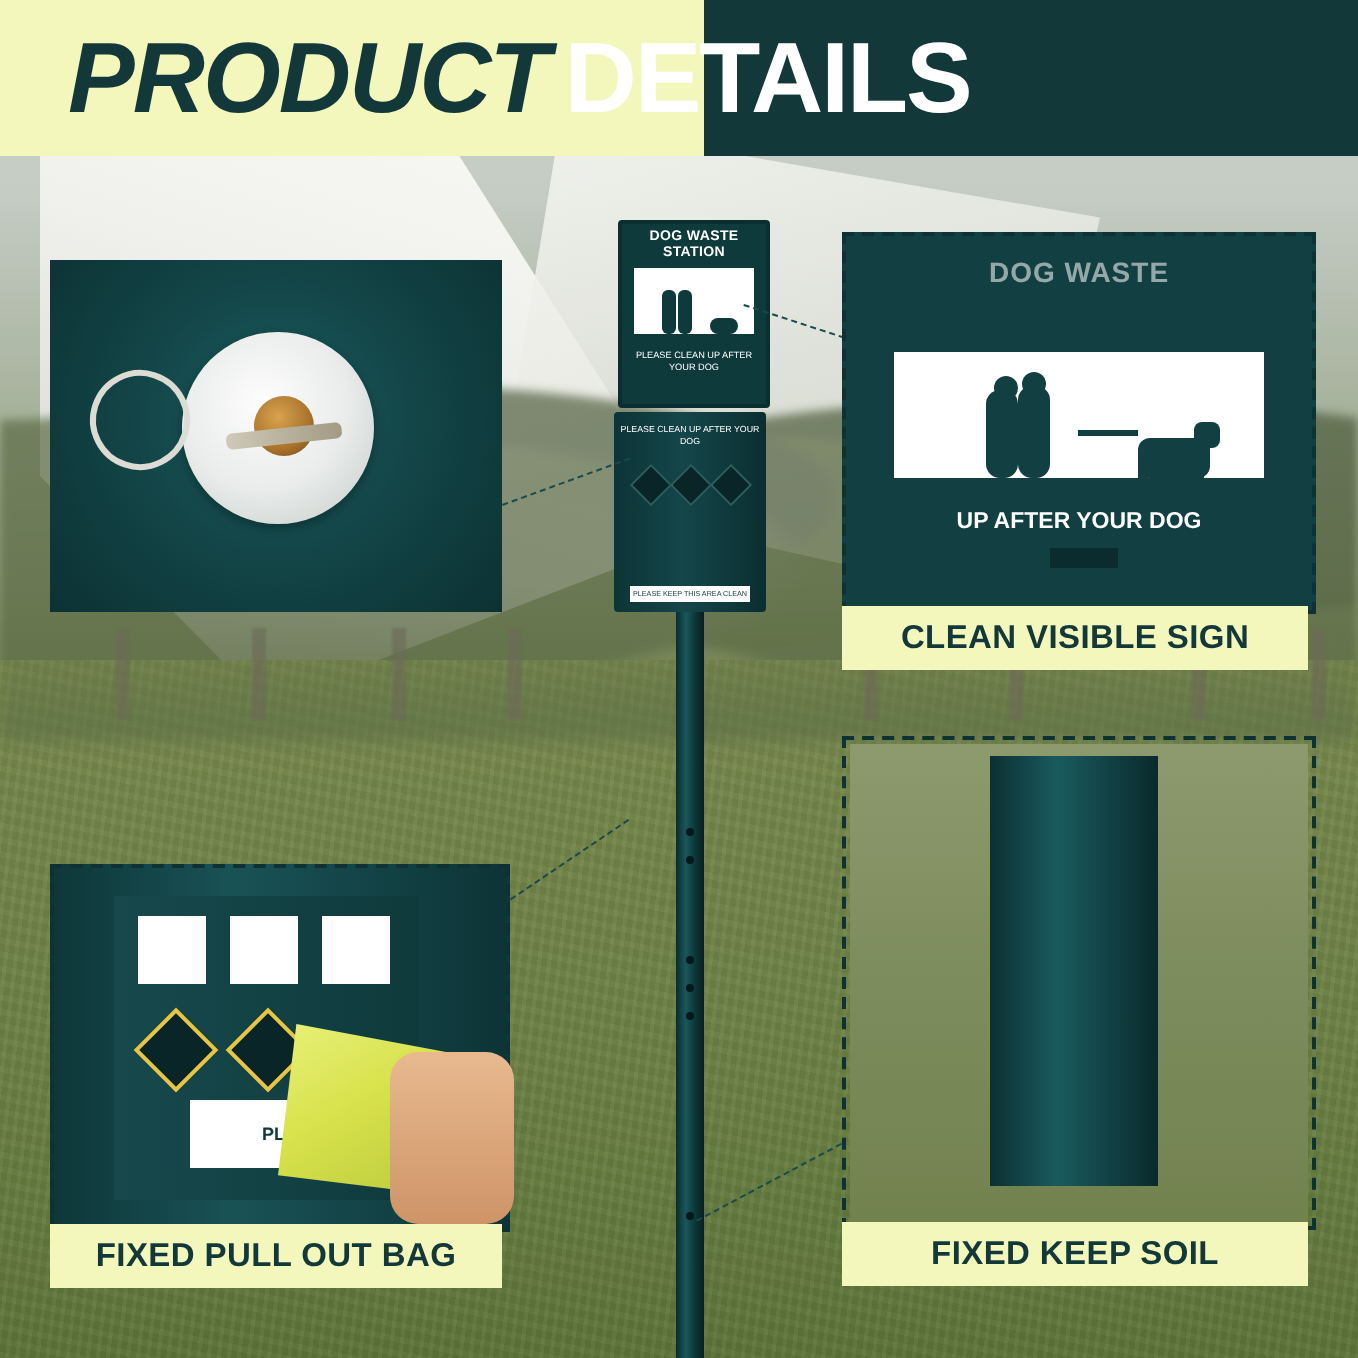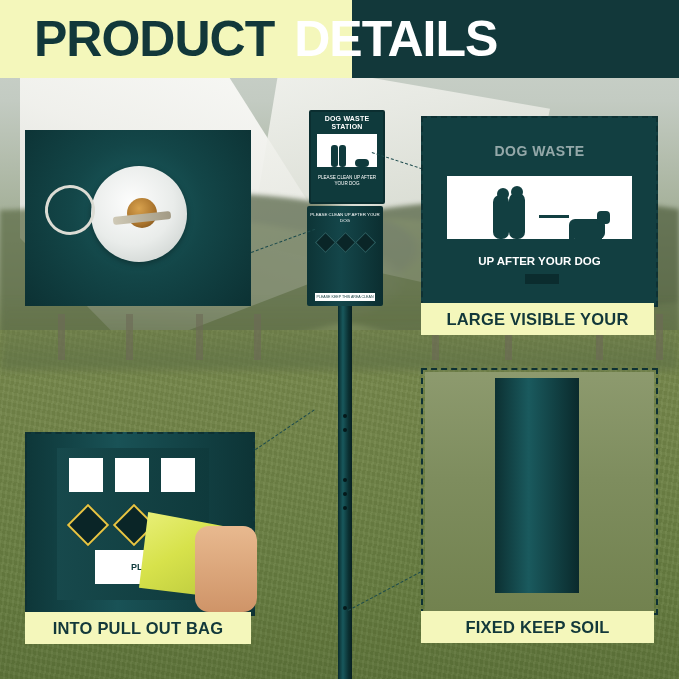--- a/index.html
+++ b/index.html
@@ -96,22 +96,22 @@
     position:absolute;left:0;top:0;width:679px;height:78px;background:#12383a;
   }
   .header .yellow{
     position:absolute;left:0;top:0;width:352px;height:78px;background:#f4f7bb;
   }
   .header .title{
     position:absolute;left:0;top:0;width:679px;height:78px;
     display:flex;align-items:center;padding-left:34px;box-sizing:border-box;
     font-size:50px;font-weight:bold;letter-spacing:-1px;
   }
-  .header .w1{color:#12383a;}
-  .header .w2{color:#ffffff;margin-left:20px;}
+  .header .w1{color:#12383a;font-style:italic;}
+  .header .w2{color:#ffffff;margin-left:8px;}
 
   
   .panel{position:absolute;background:#134042;}
   .panel-border{border:2px dashed #0e3133;}
   .caption{
     position:absolute;background:#f4f7bb;color:#12383a;
     font-size:16.5px;font-weight:bold;letter-spacing:.2px;
     display:flex;align-items:center;justify-content:center;
     white-space:nowrap;
   }
@@ -135,21 +135,21 @@
   }
   #p-locker .key{
     position:absolute;left:88px;top:84px;width:58px;height:8px;border-radius:3px;
     background:linear-gradient(90deg,#cfc9b6,#a29a84);transform:rotate(-6deg);
   }
 
   
   #p-sign{left:421px;top:116px;width:233px;height:187px;background:#123f41;}
   #p-sign .signbody{position:absolute;left:10px;top:6px;width:213px;height:166px;background:#123f41;}
   #p-sign .sigtitle{color:#fff;font-weight:bold;text-align:center;}
-  #p-sign .st1{font-size:14px;letter-spacing:.5px;margin-top:19px;opacity:.55;}
+  #p-sign .st1{font-size:14px;letter-spacing:.5px;margin-top:4px;opacity:.55;}
   #p-sign .st2{font-size:22px;letter-spacing:.5px;margin-top:-2px;}
   #p-sign .pic{position:absolute;left:14px;top:52px;width:185px;height:72px;background:#fff;overflow:hidden;}
   #p-sign .pic .ground{position:absolute;left:0;bottom:0;width:100%;height:9px;background:#123f41;}
   #p-sign .pic .shape{position:absolute;background:#123f41;bottom:9px;}
   #p-sign .sub{position:absolute;left:10px;top:130px;width:193px;color:#fff;font-size:11.5px;font-weight:bold;text-align:center;line-height:15px;}
   #p-sign .base{position:absolute;left:92px;bottom:6px;width:34px;height:10px;background:#0b2c2e;}
 
   
   #p-bag{left:25px;top:432px;width:226px;height:180px;
     background:linear-gradient(90deg,#0e3739 0%,#195256 40%,#0d3436 100%);}
@@ -256,37 +256,37 @@
         <div class="shape" style="left:122px;width:5px;height:9px;"></div>
         <div class="shape" style="left:150px;width:5px;height:9px;"></div>
         <div class="shape" style="left:92px;bottom:30px;width:30px;height:3px;"></div>
       </div>
       <div class="sub">
         <div>UP AFTER YOUR DOG</div>
       </div>
       <div class="base"></div>
     </div>
   </div>
-  <div class="caption" style="left:421px;top:303px;width:233px;height:32px;">LARGE VISIBLE YOUR</div>
+  <div class="caption" style="left:421px;top:303px;width:233px;height:32px;">CLEAN VISIBLE SIGN</div>
 
   <div class="panel panel-border" id="p-bag">
     <div class="panelface">
       <div class="icon" style="left:12px;top:10px;"></div>
       <div class="icon" style="left:58px;top:10px;"></div>
       <div class="icon" style="left:104px;top:10px;"></div>
       <div class="dia" style="left:16px;top:62px;"></div>
       <div class="dia" style="left:62px;top:62px;"></div>
       <div class="whitelabel">
         <span>PLEASE</span>
       </div>
     </div>
     <div class="bag"></div>
     <div class="hand"></div>
   </div>
-  <div class="caption" style="left:25px;top:612px;width:226px;height:32px;">INTO PULL OUT BAG</div>
+  <div class="caption" style="left:25px;top:612px;width:226px;height:32px;">FIXED PULL OUT BAG</div>
 
   <div class="panel panel-border" id="p-soil">
     <div class="bgphoto"></div>
     <div class="postbig"></div>
   </div>
   <div class="caption" style="left:421px;top:611px;width:233px;height:32px;">FIXED KEEP SOIL</div>
 
   <div class="header">
     <div class="yellow"></div>
     <div class="title">

